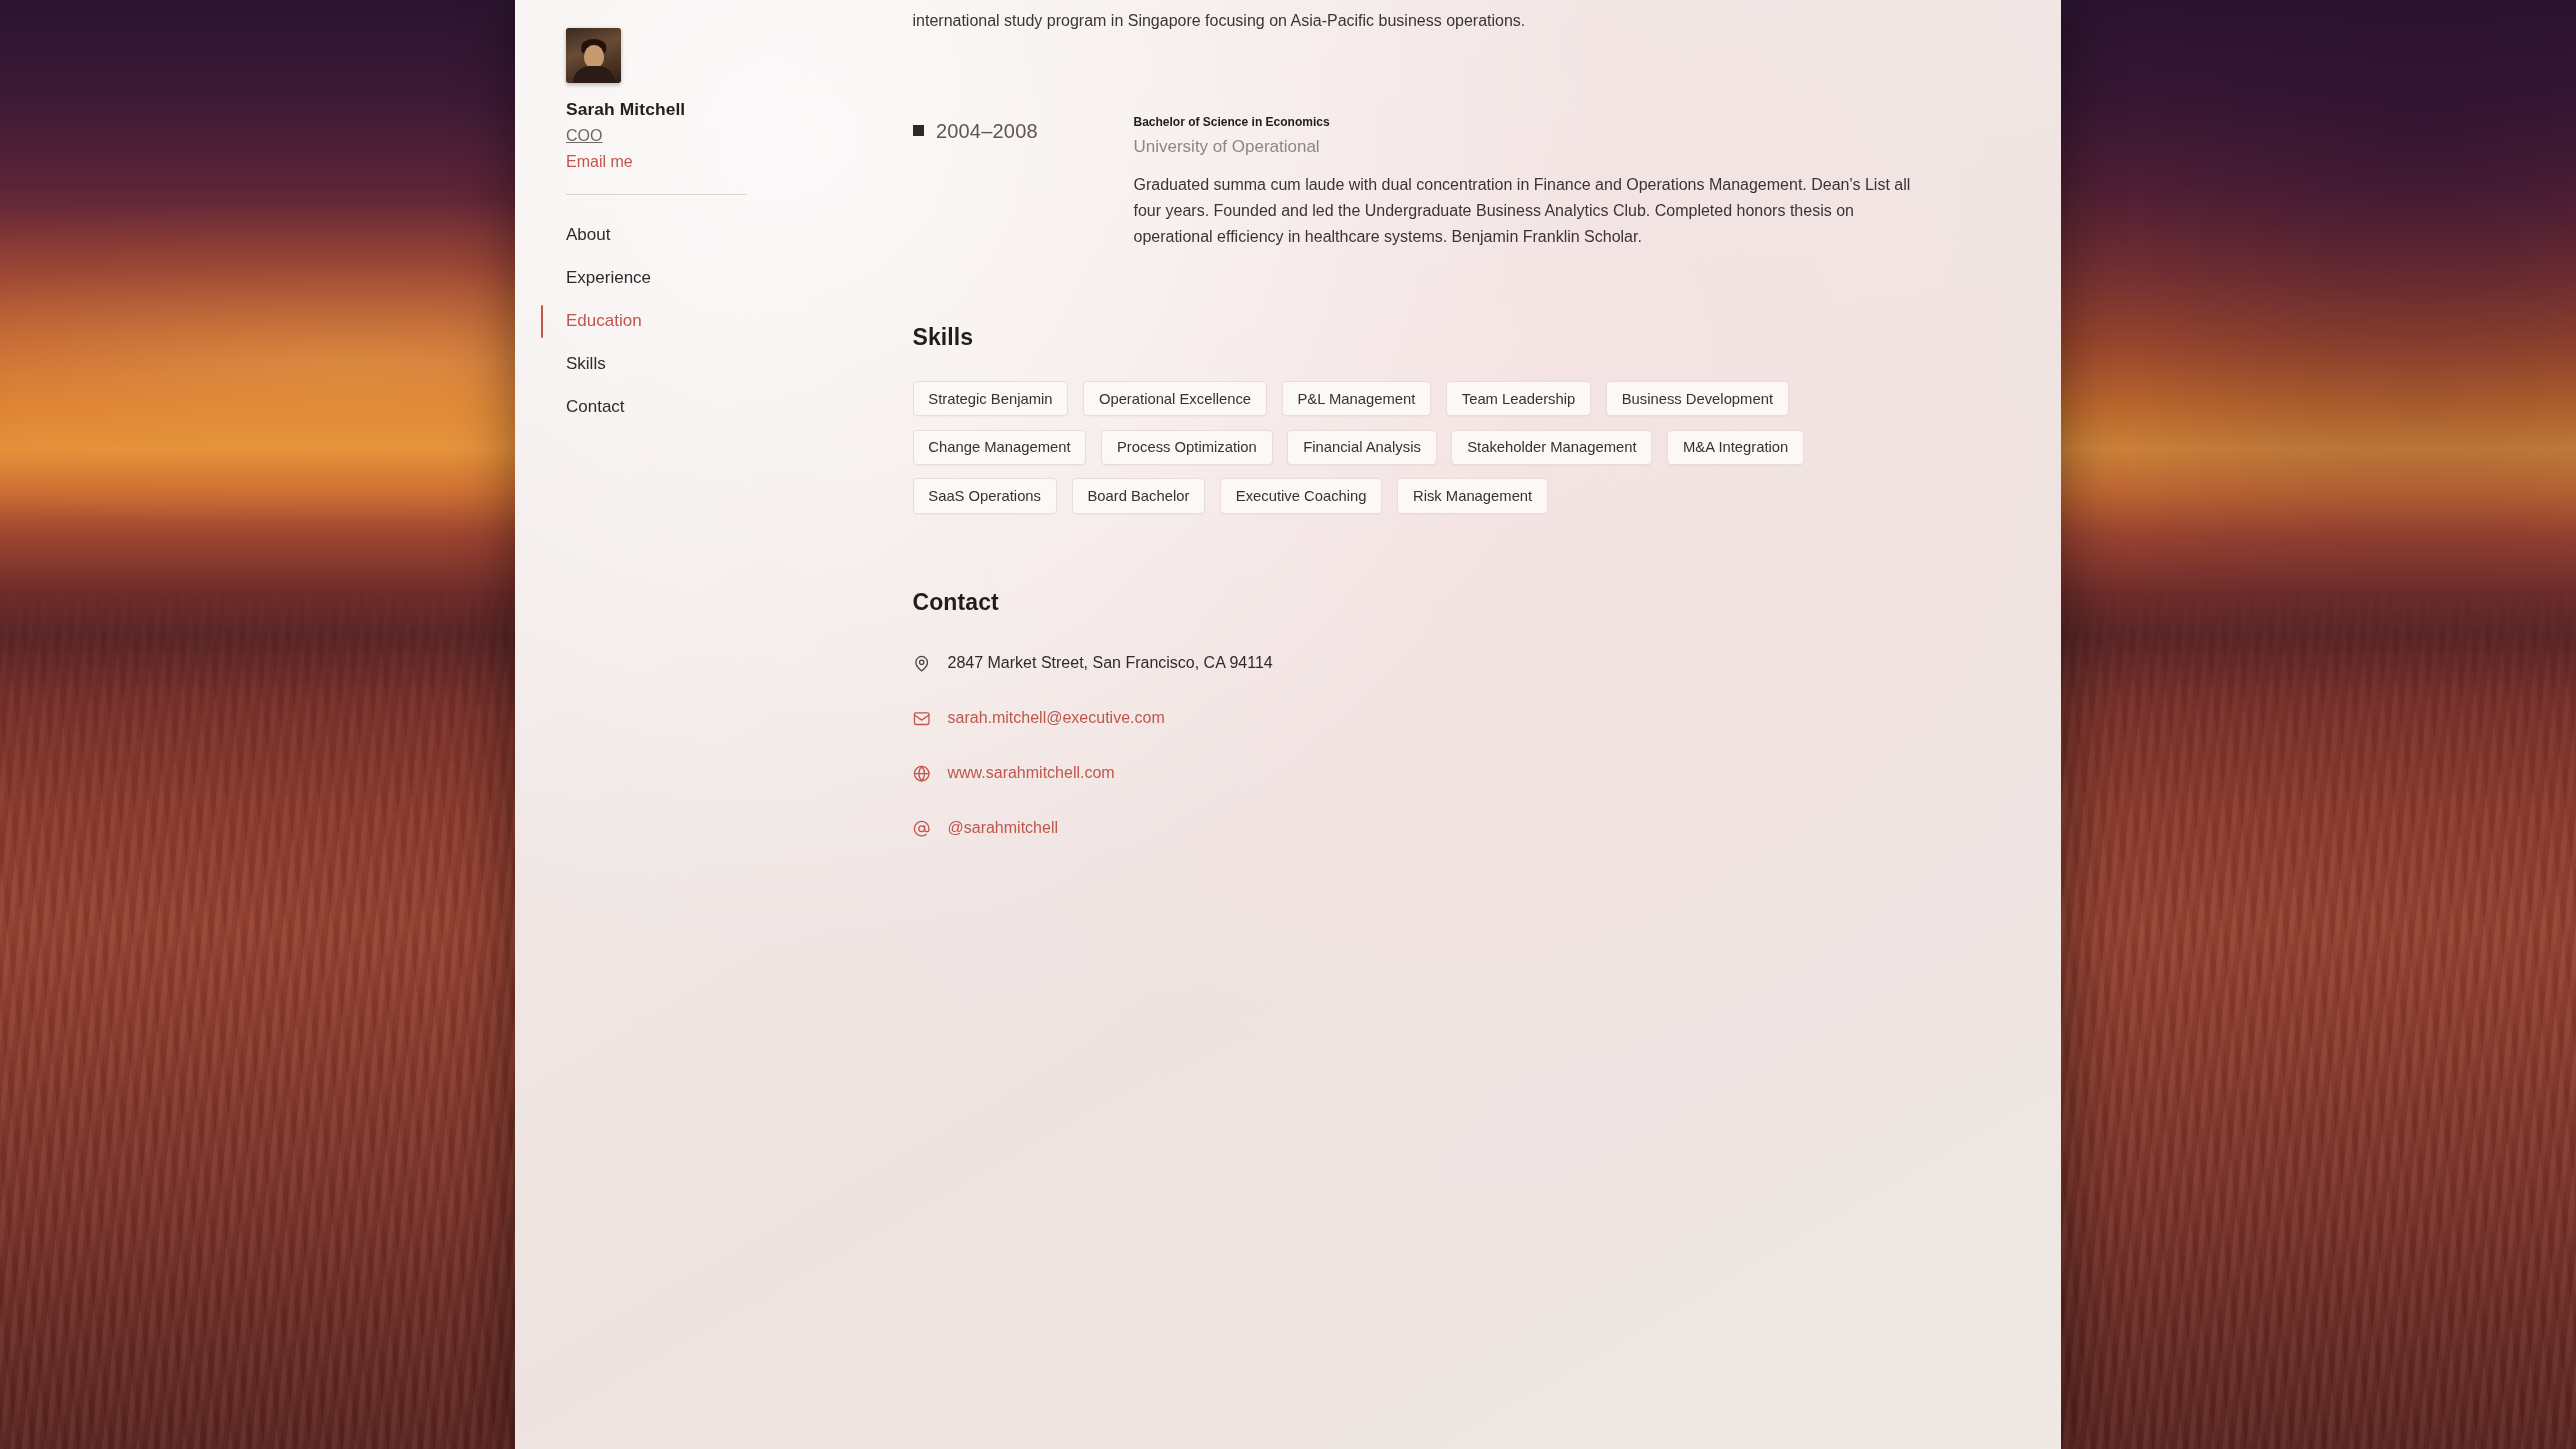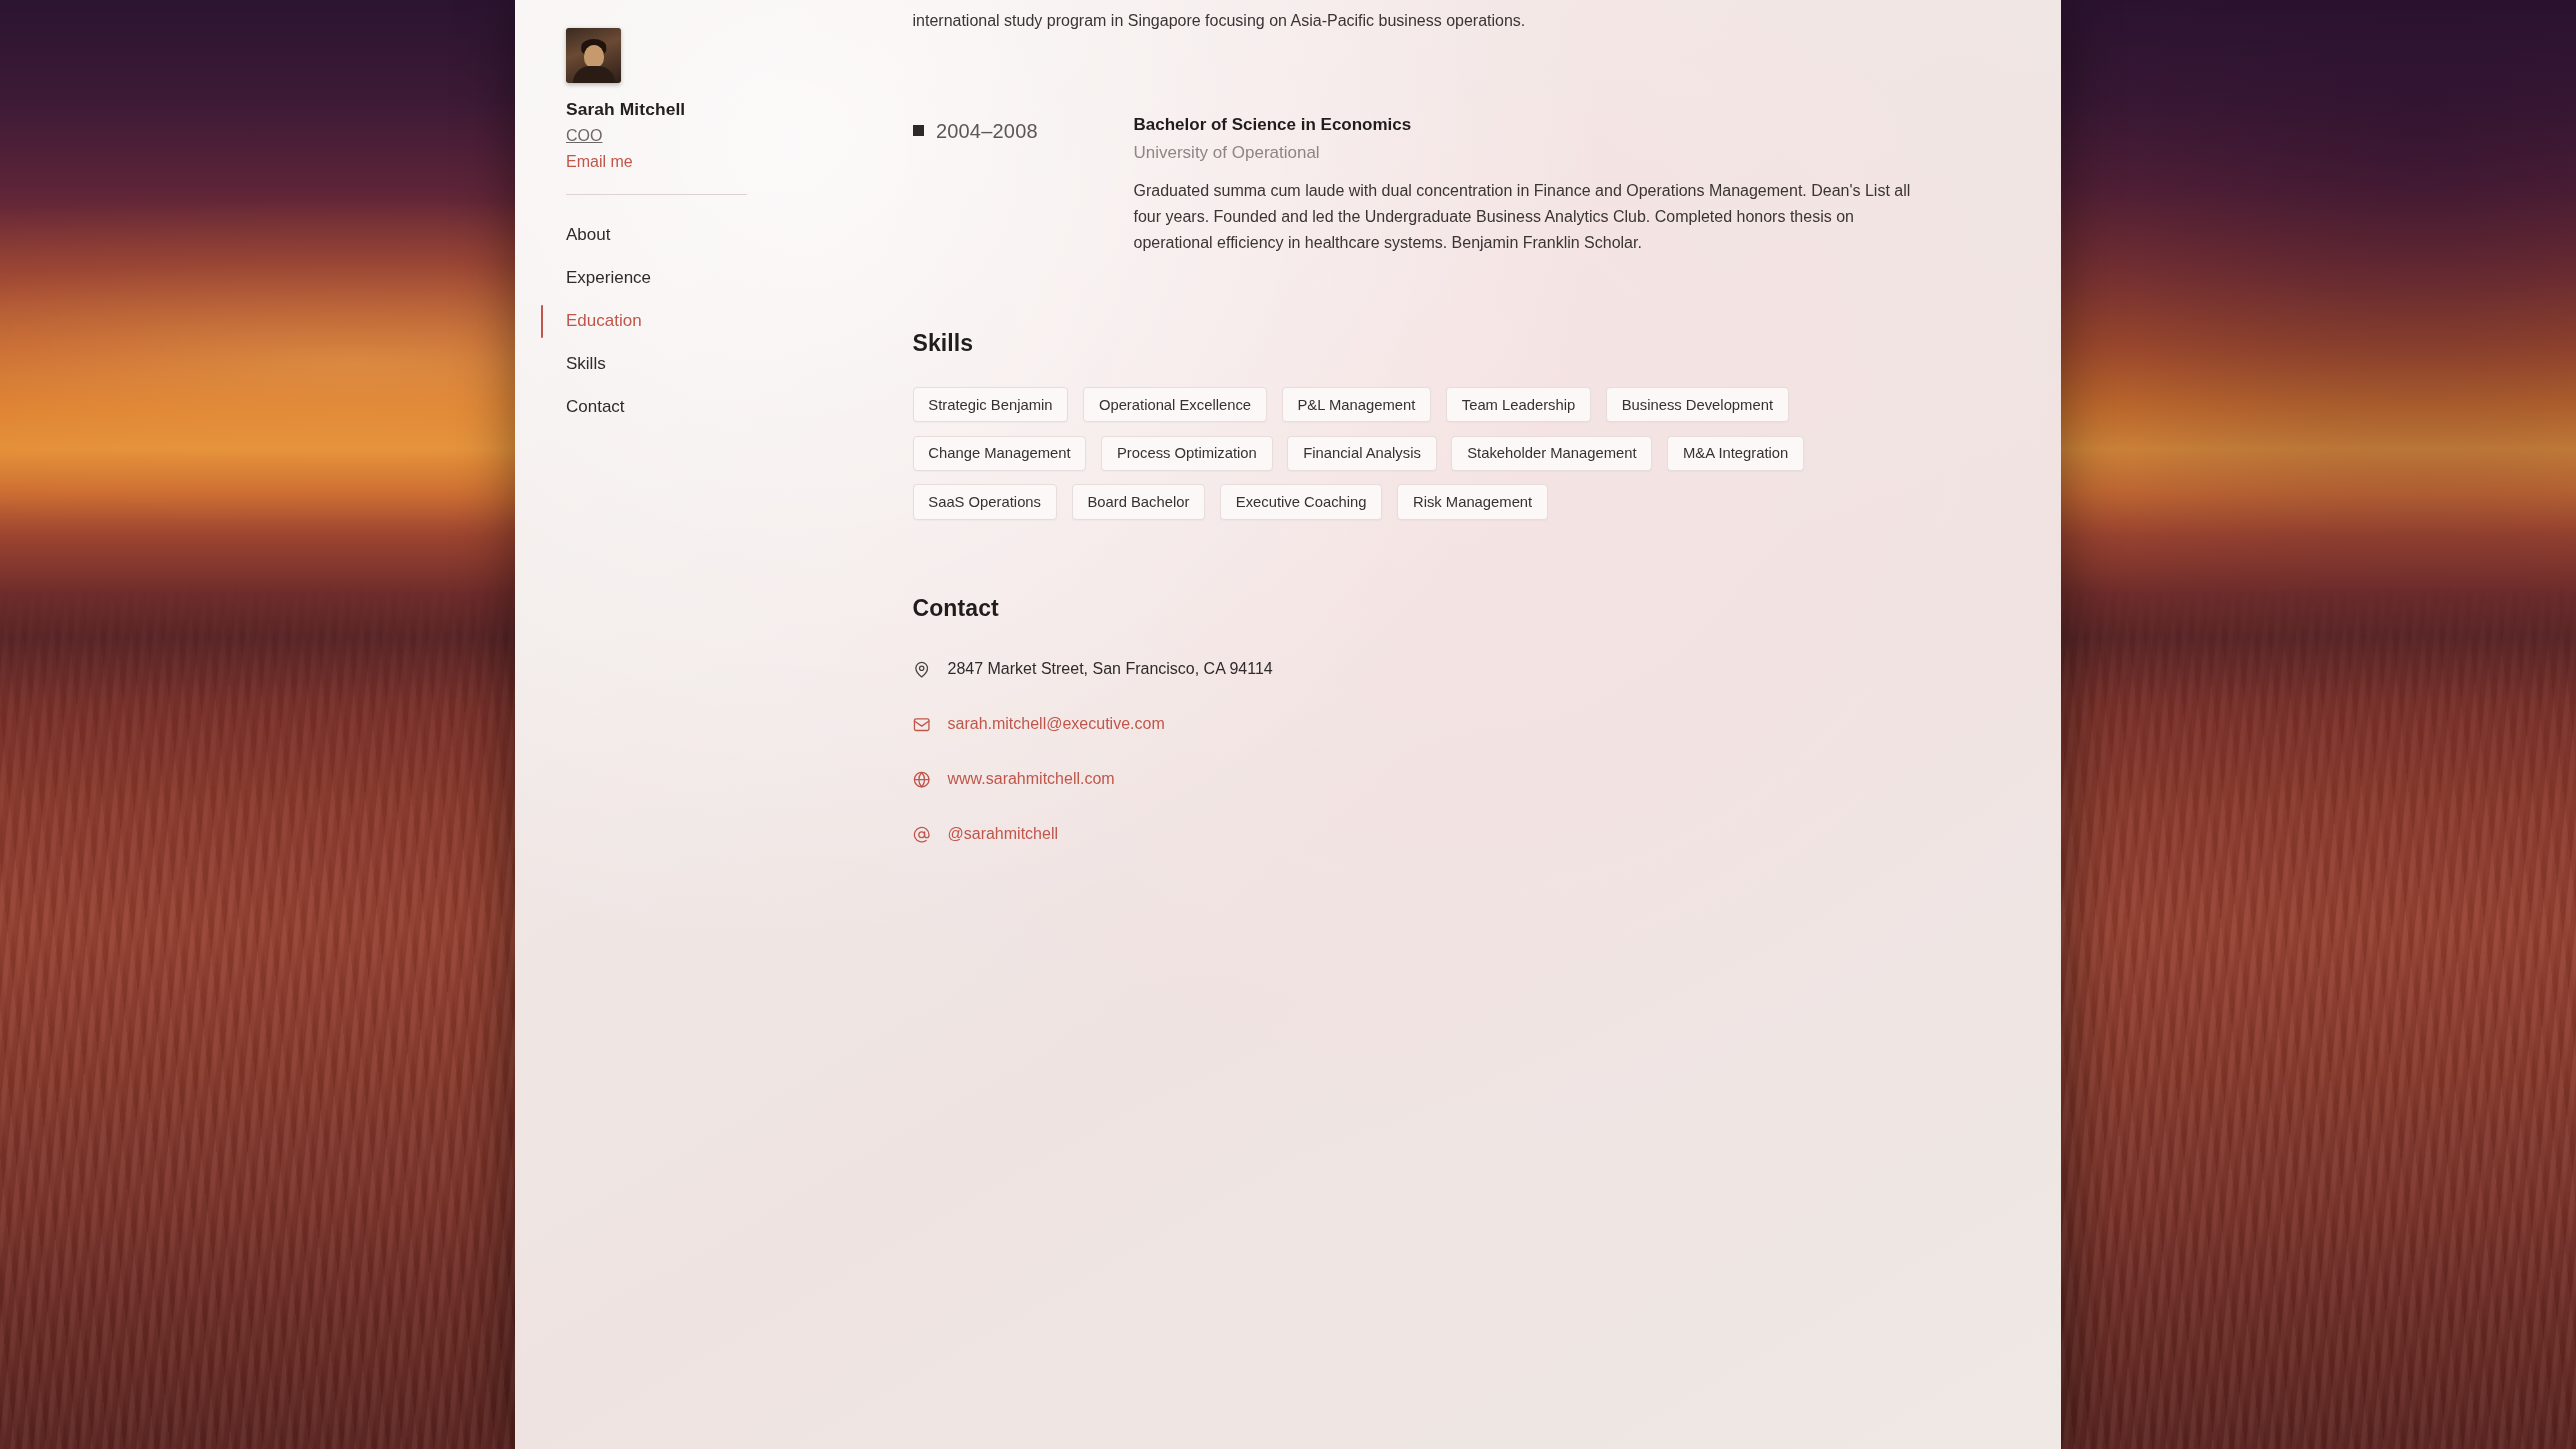--- a/index.html
+++ b/index.html
@@ -211,21 +211,21 @@
     margin-top: 5.4px;
     flex: 0 0 auto;
   }
   .edu-date {
     font-size: 20px;
     color: #5d5654;
     letter-spacing: 0.2px;
   }
   .edu-body { flex: 1 1 auto; }
   .edu-degree {
-    font-size: 17px;
+    font-size: 12px;
     font-weight: bold;
     color: #201d1c;
   }
   .edu-school {
     margin-top: 8px;
     font-size: 17px;
     color: #8d8683;
   }
   .edu-desc {
     margin-top: 14.8px;

